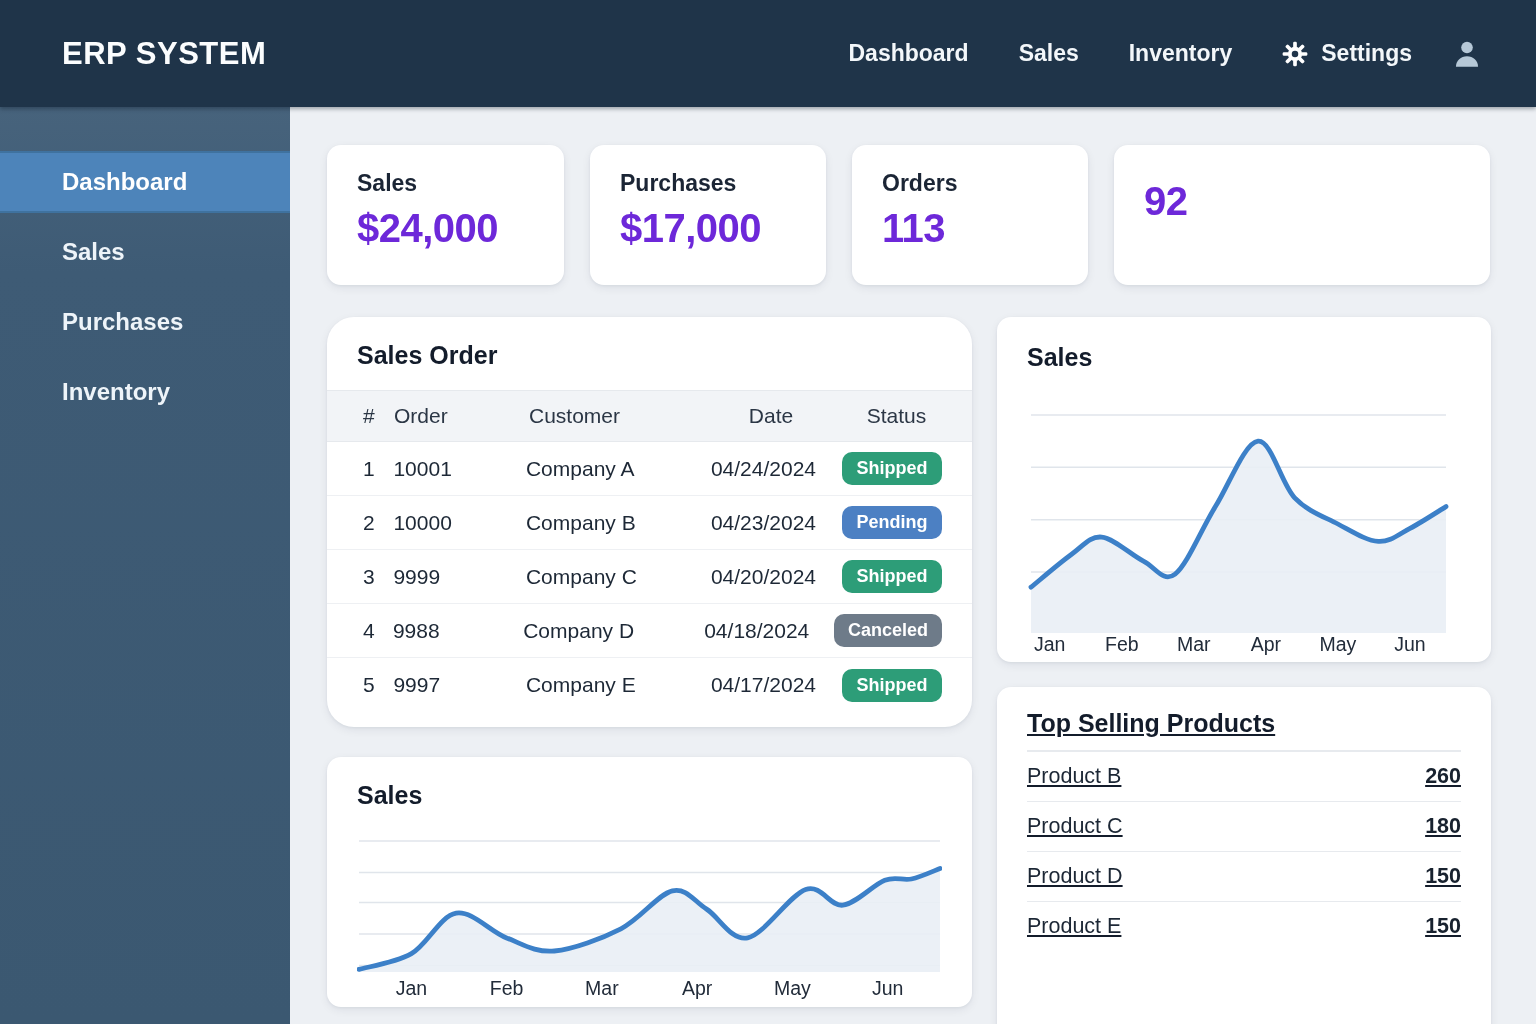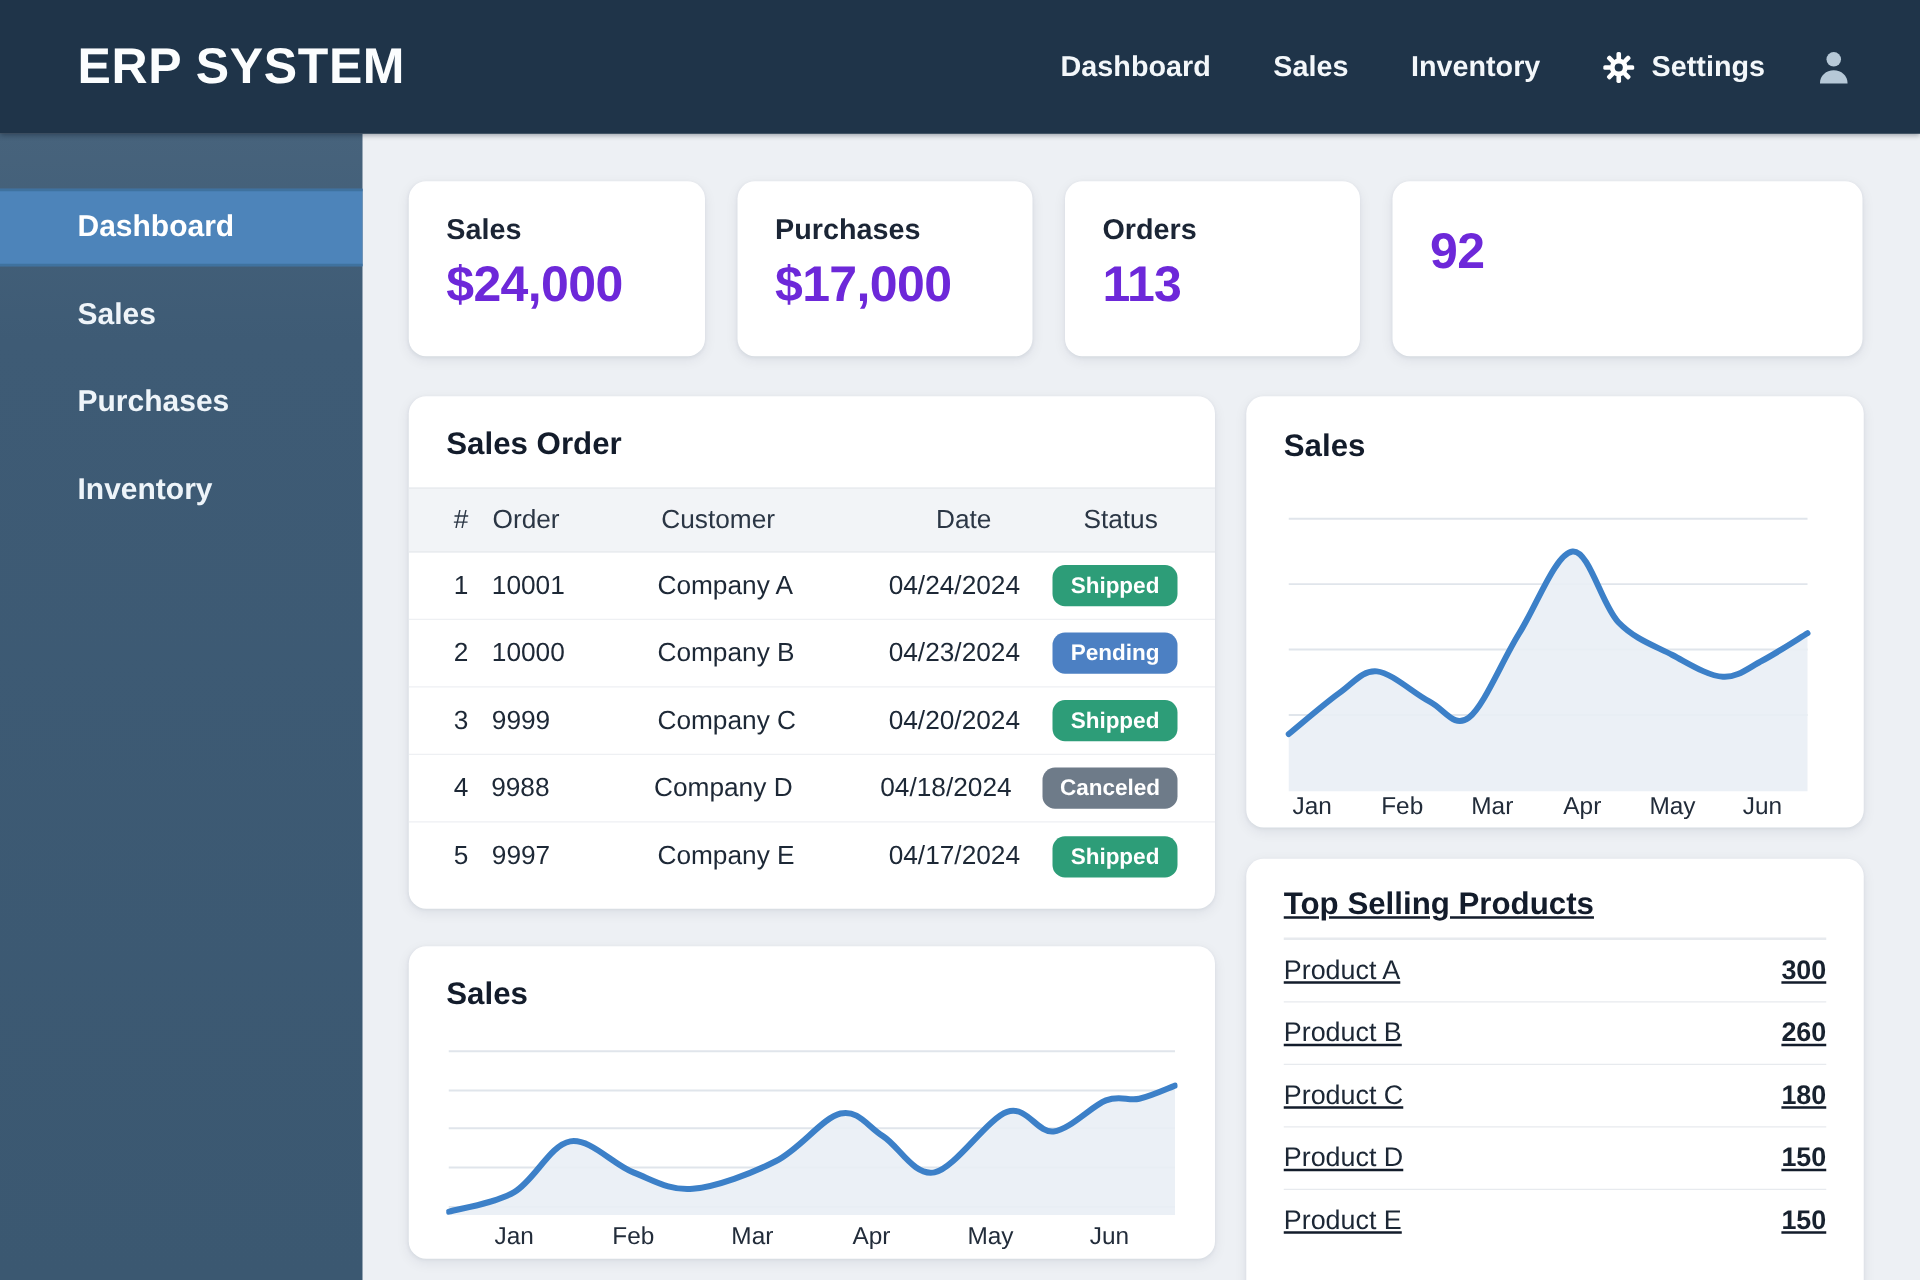--- a/index.html
+++ b/index.html
@@ -13,21 +13,21 @@
 
   
   .topbar {
     position: absolute; top: 0; left: 0; right: 0; height: 107px;
     background: #1f3449;
     display: flex; align-items: center;
     padding: 0 52px 0 62px;
     box-shadow: 0 2px 4px rgba(10,20,35,.35);
     z-index: 5;
   }
-  .logo { font-size: 40px; font-weight: 700; color: #fbfdfe; letter-spacing: .5px; }
+  .logo { font-size: 31px; font-weight: 700; color: #fbfdfe; letter-spacing: .5px; }
   .topnav { margin-left: auto; display: flex; align-items: center; gap: 50px; }
   .topnav .nav-item {
     color: #f3f7fa; font-size: 23px; font-weight: 600; cursor: pointer;
     display: flex; align-items: center; gap: 13px;
   }
   .gear-svg { width: 26px; height: 26px; display: block; }
   .user-btn { margin-left: 38px; cursor: pointer; display: flex; align-items: center; }
   .user-svg { width: 34px; height: 34px; display: block; }
 
   
@@ -68,21 +68,21 @@
   .stat-card { padding: 25px 30px; }
   .stat-label { font-size: 23px; font-weight: 600; color: #1b2535; }
   .stat-value { margin-top: 9px; font-size: 40px; font-weight: 700; color: #6d28d9; letter-spacing: -.5px; }
 
   
   .cols { display: flex; gap: 25px; margin-top: 32px; }
   .col-left { width: 645px; display: flex; flex-direction: column; gap: 30px; }
   .col-right { flex: 1; display: flex; flex-direction: column; gap: 25px; }
 
   
-  .table-card { height: 410px; overflow: hidden; }
+  .table-card { height: 410px; overflow: hidden; border-radius: 27px; }
   .card-title-block { padding: 24px 30px 20px 30px; }
   .card-title { font-size: 25px; font-weight: 700; color: #131c2b; }
   .thead {
     display: flex; align-items: center; height: 52px;
     background: #f2f4f7;
     border-top: 1.5px solid #e6e9ed; border-bottom: 1.5px solid #e6e9ed;
     padding: 0 30px;
     font-size: 21px; font-weight: 500; color: #2b3645;
   }
   .trow {
@@ -313,24 +313,20 @@
               <text x="310.92708333333337" y="253" text-anchor="middle" font-size="19.5" font-weight="500" fill="#222c3a">May</text>
               <text x="382.97569444444446" y="253" text-anchor="middle" font-size="19.5" font-weight="500" fill="#222c3a">Jun</text>
             </svg>
         </section>
 
         <section class="card products-card">
           <h2 class="card-title">Top Selling Products</h2>
           <div class="prod-divider"></div>
           <div>
             <div class="prod-row">
-              <span class="prod-name">Product A</span>
-              <span class="prod-value">300</span>
-            </div>
-            <div class="prod-row">
               <span class="prod-name">Product B</span>
               <span class="prod-value">260</span>
             </div>
             <div class="prod-row">
               <span class="prod-name">Product C</span>
               <span class="prod-value">180</span>
             </div>
             <div class="prod-row">
               <span class="prod-name">Product D</span>
               <span class="prod-value">150</span>

